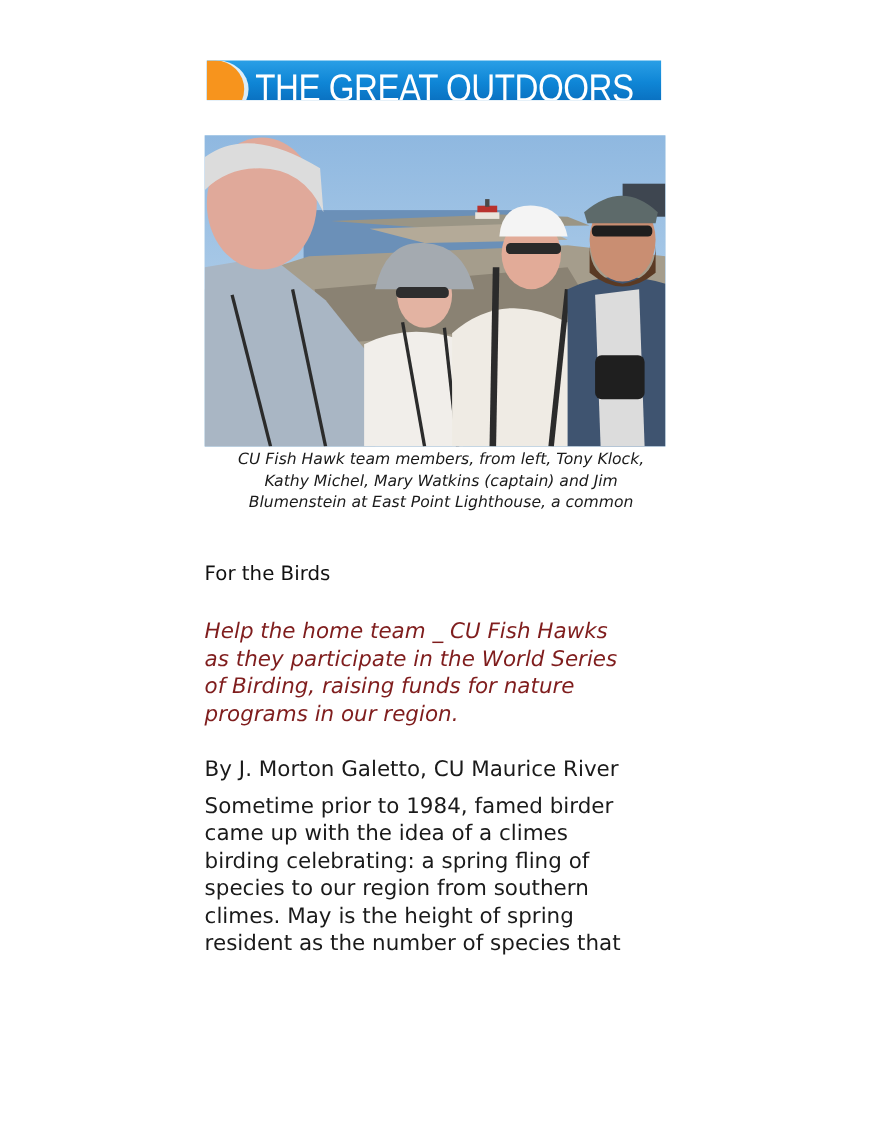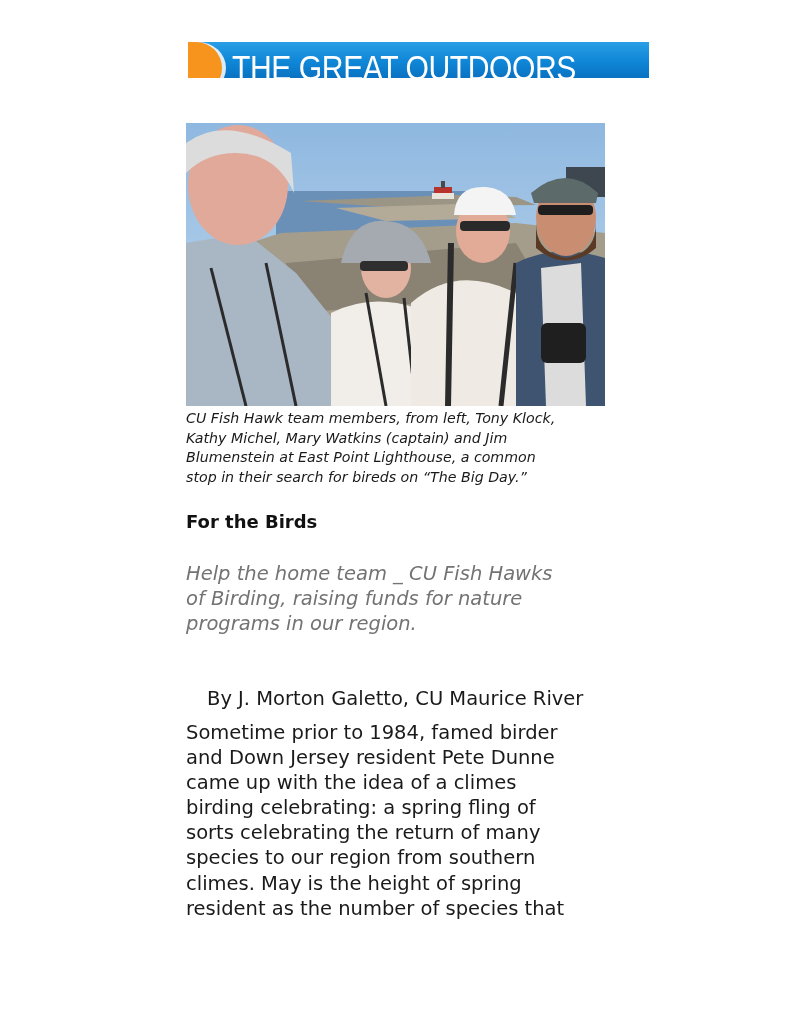--- a/index.html
+++ b/index.html
@@ -1,49 +1,49 @@
 <!DOCTYPE html>
 <html><head>
   <meta charset="utf-8">
   <style>
     html, body { margin: 0; padding: 0; background: #ffffff; }
     body { width: 791px; height: 1024px; position: relative; overflow: hidden;
            font-family: "DejaVu Sans", sans-serif; color: #1a1a1a; }
 
-    .banner { position: absolute; left: 188px; top: 42px; width: 413px; height: 36px;
+    .banner { position: absolute; left: 188px; top: 55px; width: 413px; height: 36px;
               background: linear-gradient(180deg, #2a9fe6 0%, #0f86d6 55%, #0a72c2 100%);
-              overflow: hidden; padding-left: 48px; }
+              overflow: hidden; }
     .banner-orange { position: absolute; left: 0; top: 0; width: 34px; height: 52px;
                      background: #f7941d; border-top-right-radius: 26px 26px;
                      border-bottom-right-radius: 26px 26px; }
     .banner-orange-ring { position: absolute; left: 0; top: 0; width: 38px; height: 52px;
                           border-top-right-radius: 28px 26px; border-bottom-right-radius: 28px 26px;
                           background: #ffffff; opacity: 0.85; }
     .banner-title { position: absolute; left: 44px; top: 5px; color: #ffffff;
                     font-family: "Liberation Sans", sans-serif; font-size: 35px;
                     letter-spacing: -0.5px; line-height: 42px; white-space: nowrap;
                     transform: scaleX(0.86); transform-origin: left center; }
 
     .photo { position: absolute; left: 186px; top: 123px; width: 419px; height: 283px;
              overflow: hidden; background: #9cc3e4; }
     .photo svg { display: block; width: 100%; height: 100%; }
 
     .caption { position: absolute; left: 186px; top: 409px; width: 430px;
                font-style: italic; font-size: 14.2px; line-height: 19.5px; color: #1a1a1a; }
-    .caption div { white-space: nowrap; }
+    .caption div { white-space: nowrap; text-align: center; }
 
-    .headline { position: absolute; left: 186px; top: 510px; font-weight: bold;
+    .headline { position: absolute; left: 186px; top: 510px; font-weight: normal;
                 font-size: 18px; line-height: 24px; color: #111; }
 
     .dek { position: absolute; left: 186px; top: 561px; width: 430px; font-style: italic;
-           font-size: 19.5px; line-height: 25px; color: #737373; }
+           font-size: 19.5px; line-height: 25px; color: #7f1d1d; }
     .dek div, .body-text div { white-space: nowrap; }
 
     .byline { position: absolute; left: 186px; top: 686px; font-size: 19.5px;
-              line-height: 25px; color: #1a1a1a; margin-left: 21px; }
+              line-height: 25px; color: #1a1a1a; }
 
     .body-text { position: absolute; left: 186px; top: 720px; width: 430px;
                  font-size: 19.5px; line-height: 25.1px; color: #1a1a1a; }
   </style>
 </head>
 <body>
 
 <div class="banner">
   <div class="banner-orange-ring"></div>
   <div class="banner-orange"></div>
@@ -101,35 +101,33 @@
     <path d="M345 70 Q380 40 412 70 L410 80 L348 80 Z" fill="#5d6a6a"></path>
     <rect x="352" y="82" width="55" height="10" rx="4" fill="#1e1e1e"></rect>
     <rect x="355" y="200" width="45" height="40" rx="6" fill="#1f1f1f"></rect>
   </svg>
 </div>
 
 <div class="caption">
   <div>CU Fish Hawk team members, from left, Tony Klock,</div>
   <div>Kathy Michel, Mary Watkins (captain) and Jim</div>
   <div>Blumenstein at East Point Lighthouse, a common</div>
-  <div>stop in their search for bireds on “The Big Day.”</div>
 </div>
 
 <div class="headline">For the Birds</div>
 
 <div class="dek">
   <div>Help the home team _ CU Fish Hawks</div>
+  <div>as they participate in the World Series</div>
   <div>of Birding, raising funds for nature</div>
   <div>programs in our region.</div>
 </div>
 
 <div class="byline">By J. Morton Galetto, CU Maurice River</div>
 
 <div class="body-text">
   <div>Sometime prior to 1984, famed birder</div>
-  <div>and Down Jersey resident Pete Dunne</div>
   <div>came up with the idea of a climes</div>
   <div>birding celebrating: a spring fling of</div>
-  <div>sorts celebrating the return of many</div>
   <div>species to our region from southern</div>
   <div>climes. May is the height of spring</div>
   <div>resident as the number of species that</div>
 </div>
 
 </body></html>

